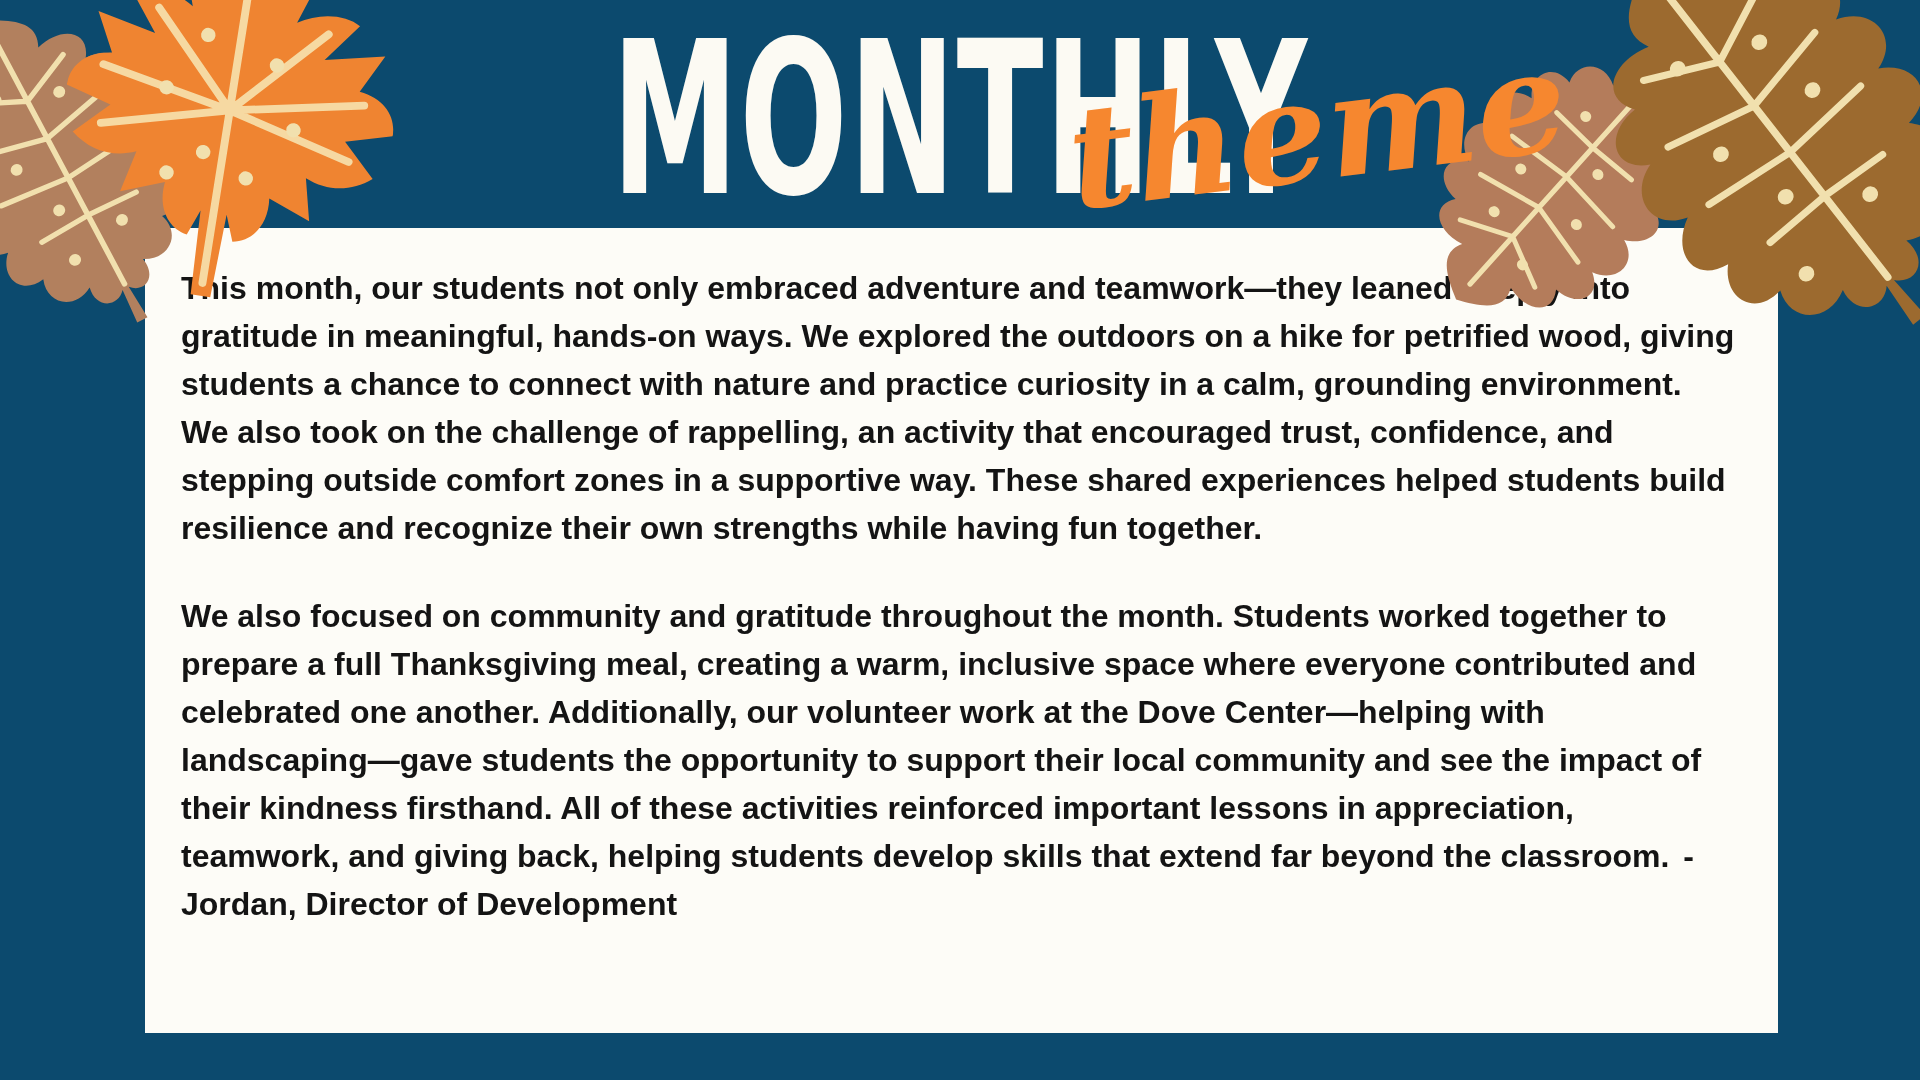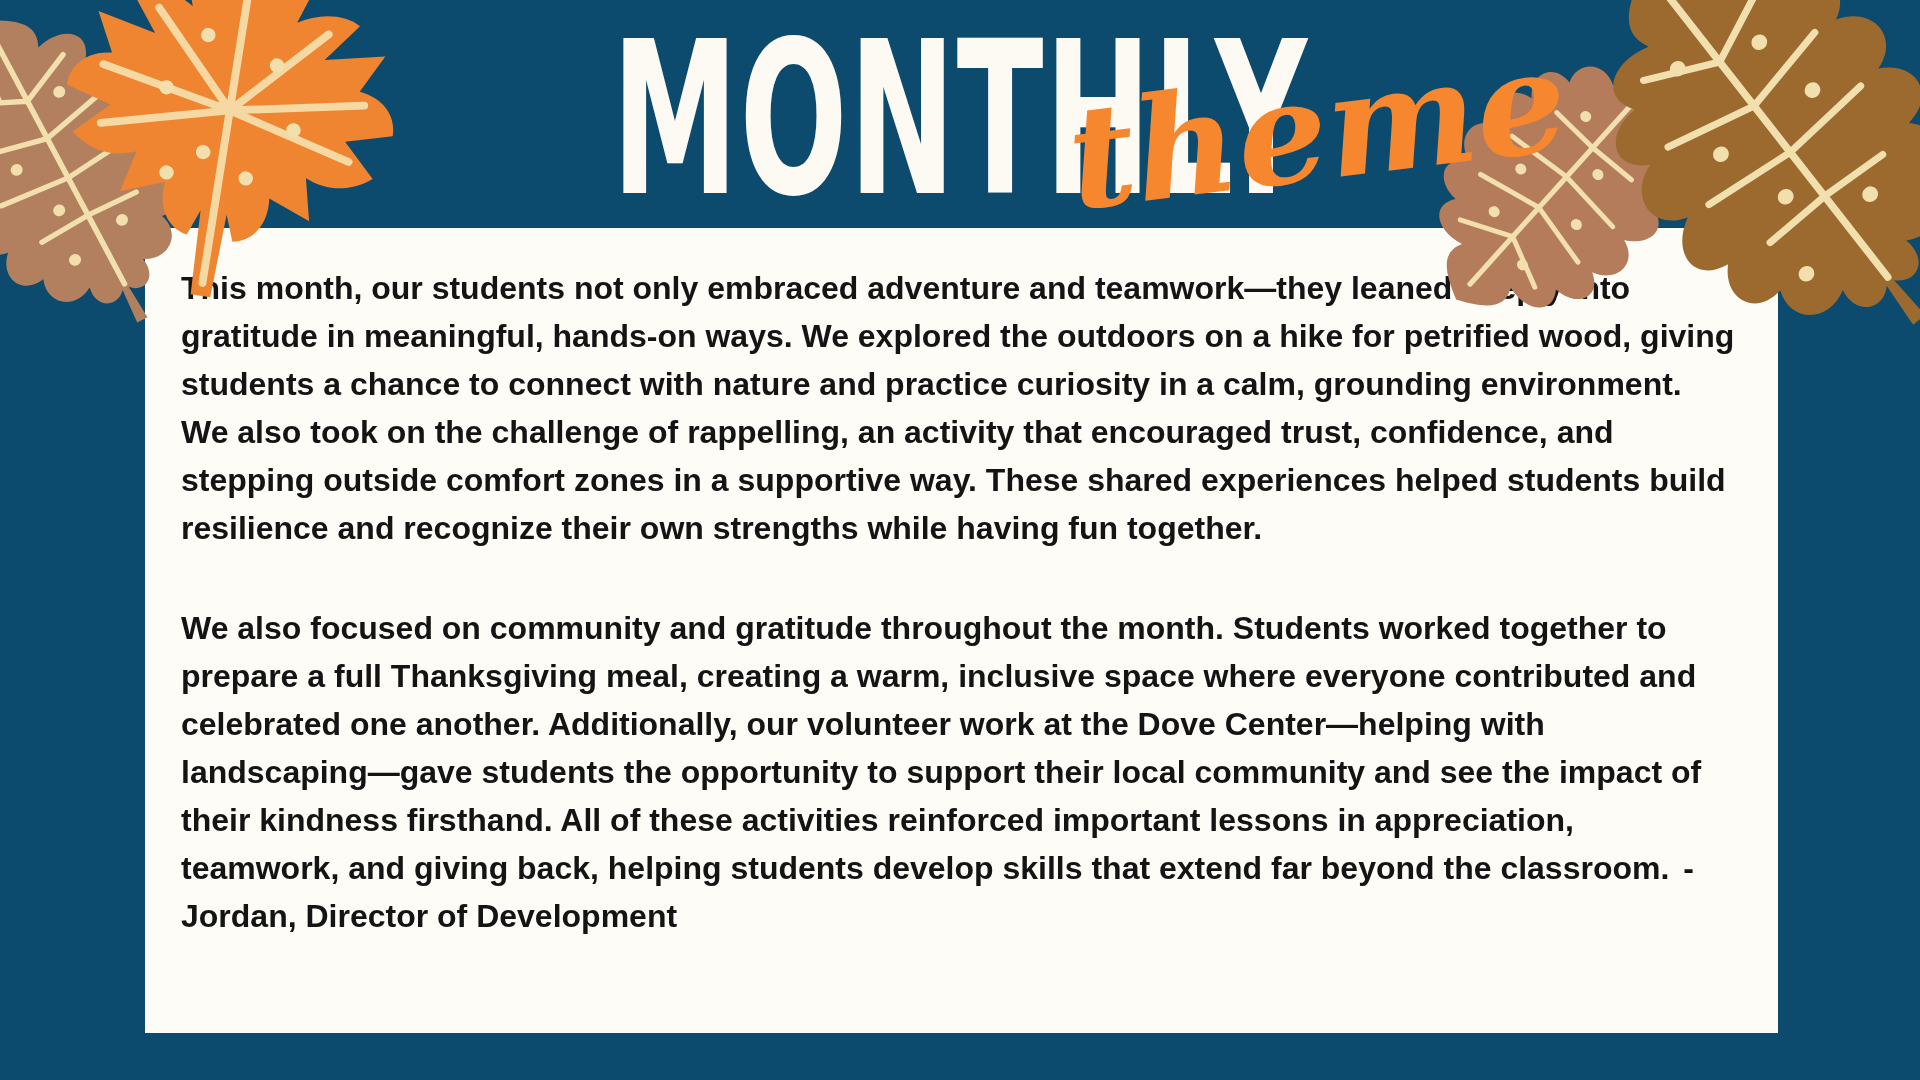--- a/index.html
+++ b/index.html
@@ -26,21 +26,21 @@
     font-family:"DejaVu Serif",serif;font-style:italic;font-weight:bold;
     font-size:142px;line-height:1;color:#f6872f;
     transform:rotate(-7deg);transform-origin:left bottom;
     user-select:none;
   }
   .body-text{
     margin:0;color:#141414;font-weight:bold;
     font-size:32px;line-height:48px;width:1557px;
     font-family:"Liberation Sans",sans-serif;
   }
-  .para2{margin-top:52px;}
+  .para2{margin-top:40px;}
   .signature{margin-left:14px;}
   .leaf{position:absolute;z-index:5;pointer-events:none;}
   .leaf-tl-oak   {left:-52px; top:-8px;  width:232px; height:356px; transform:rotate(-28deg);}
   .leaf-tl-maple {left:62px;  top:-58px; width:330px; height:372px; transform:rotate(9deg);}
   .leaf-tr-rosy  {left:1452px;top:18px;  width:218px; height:330px; transform:rotate(222deg);}
   .leaf-tr-brown {left:1628px;top:-92px; width:310px; height:470px; transform:rotate(-38deg);}
   .oak-body-tan  {fill:#b2805e;}
   .oak-body-rosy {fill:#b47c5b;}
   .oak-body-brown{fill:#9c6a2f;}
   .maple-body    {fill:#ef8431;}

